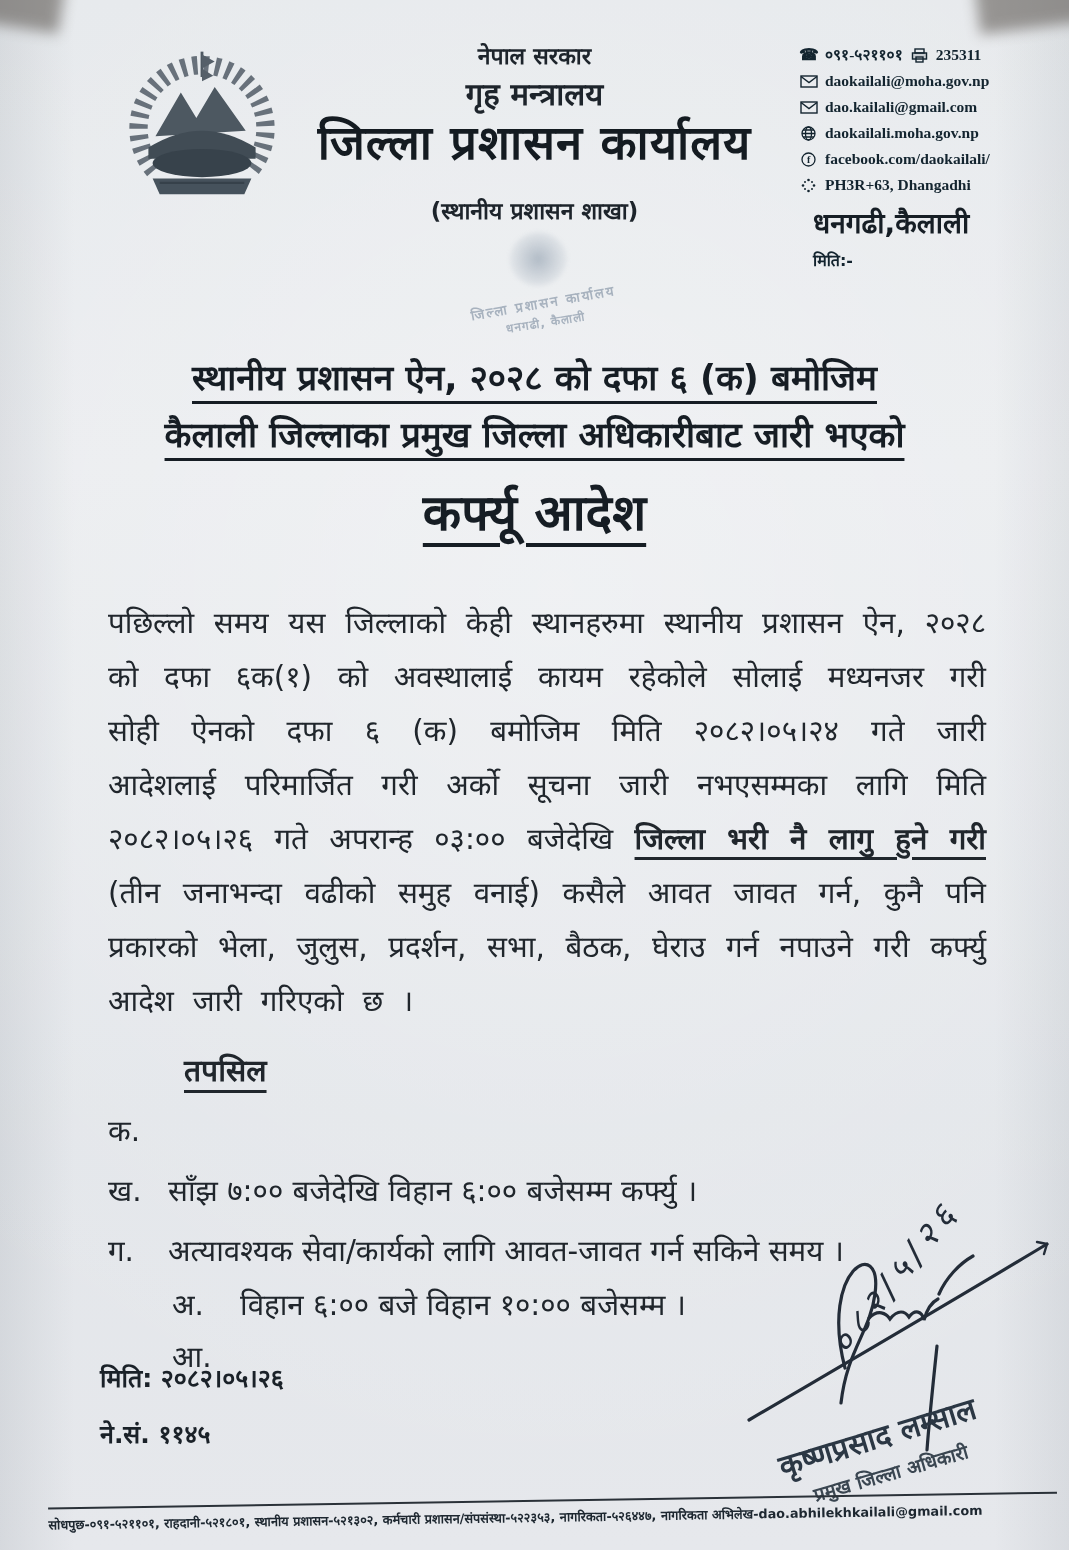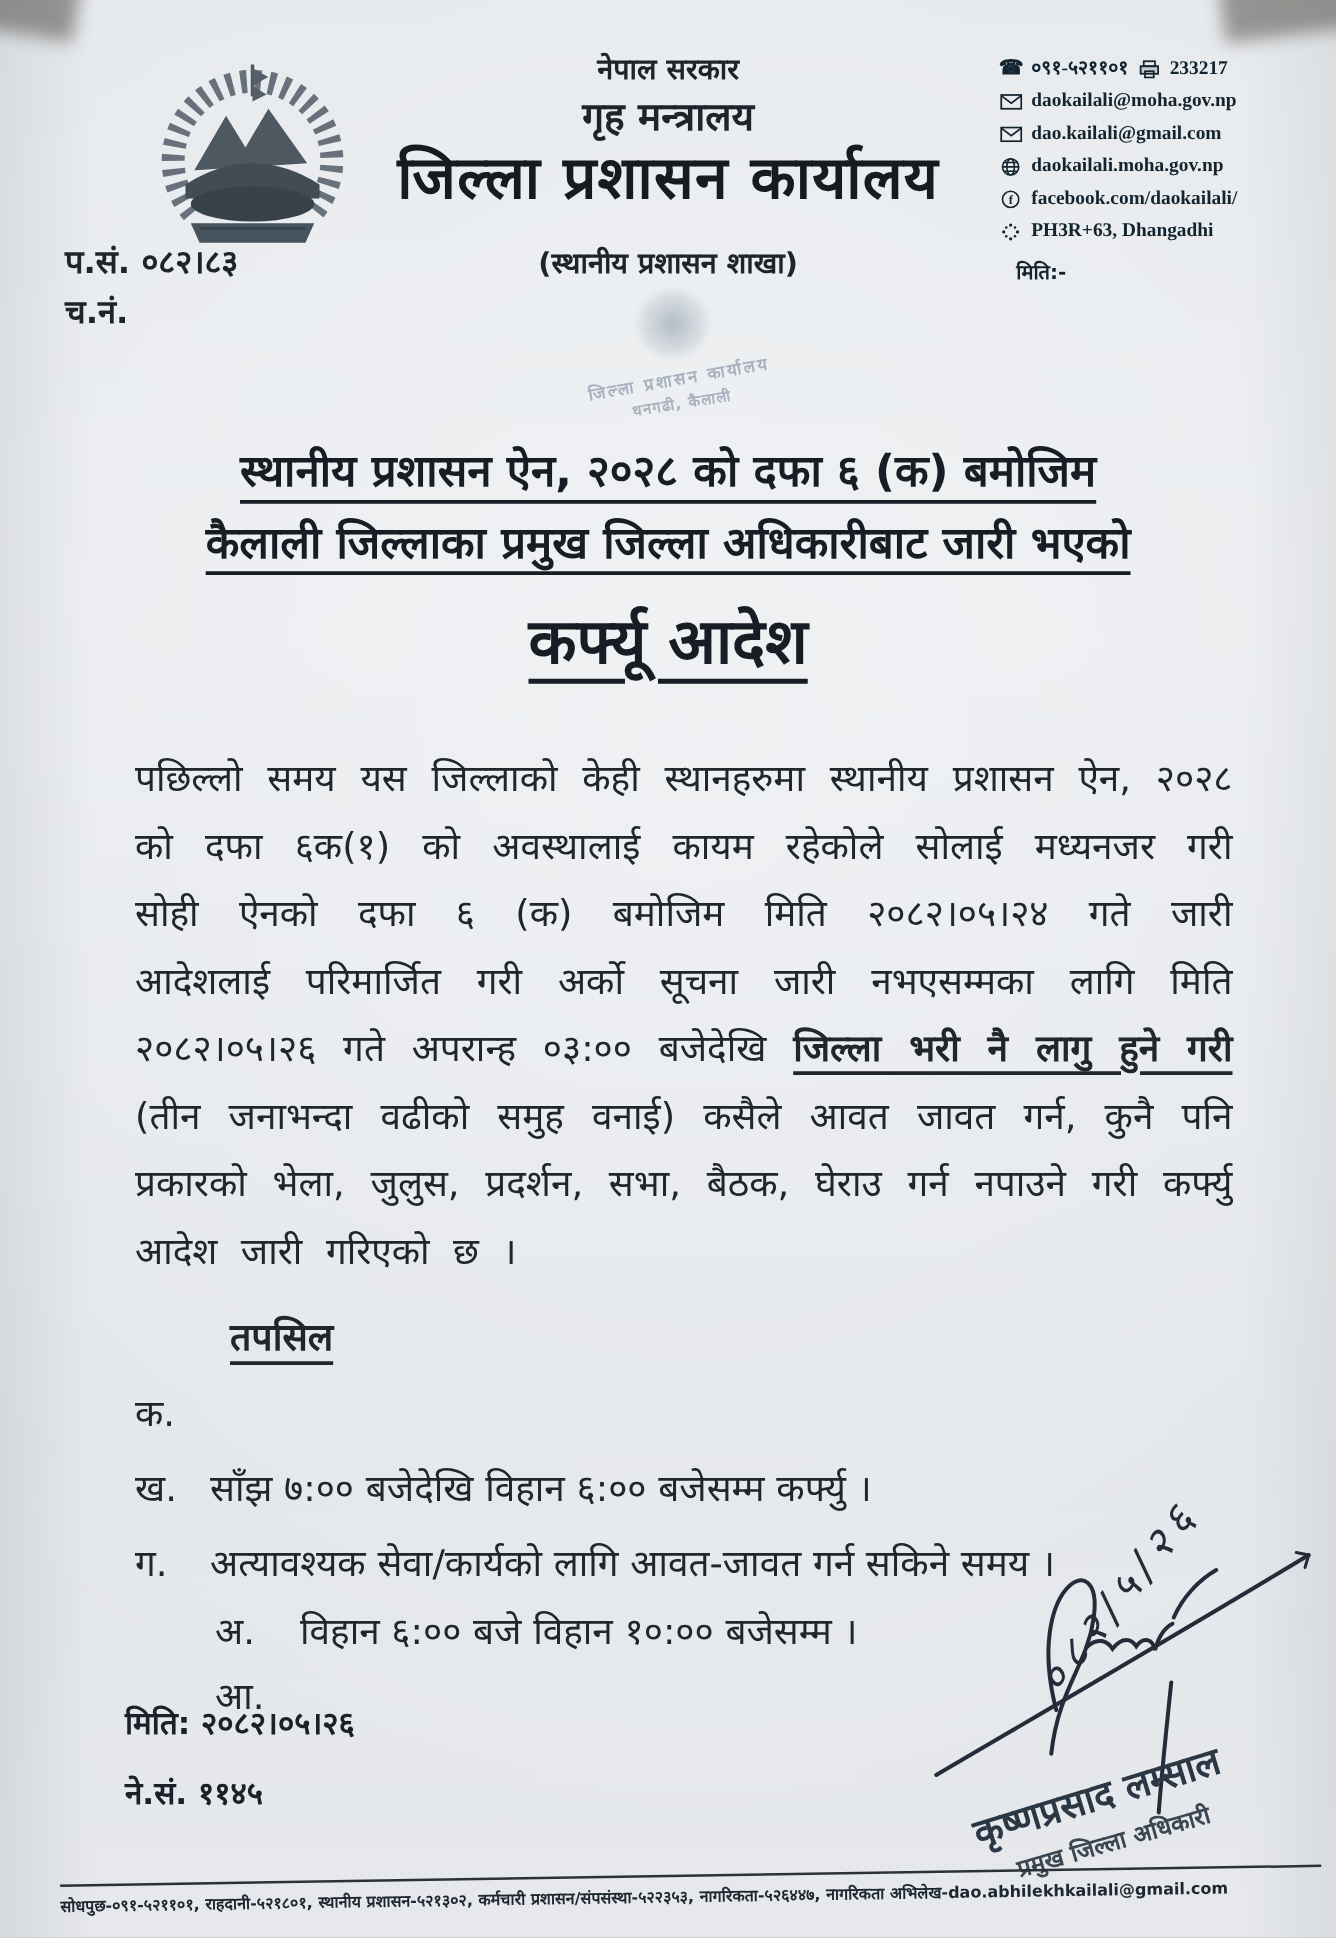--- a/index.html
+++ b/index.html
@@ -101,38 +101,34 @@
     </svg>
   </div>
 
   <div class="hdr-center">
     <div class="h-govt">नेपाल सरकार</div>
     <div class="h-ministry">गृह मन्त्रालय</div>
     <div class="h-office">जिल्ला प्रशासन कार्यालय</div>
     <div class="h-branch">(स्थानीय प्रशासन शाखा)</div>
   </div>
 
-  <div class="refs">
-    <div>प.सं. ०८२।८३</div>
-    <div>च.नं.</div>
-  </div>
 
   <div class="contact">
     <div class="c-row">
       <span class="c-ico">☎</span>
       <span>०९१-५२११०१</span>
       <span class="c-ico">
         <svg width="17" height="15" viewBox="0 0 17 15" fill="none" stroke="#13242f" stroke-width="1.4">
           <rect x="4" y="1" width="9" height="4"></rect>
             <rect x="1.5" y="5" width="14" height="6" fill="#13242f" opacity="0.15"></rect>
           <rect x="1.5" y="5" width="14" height="6"></rect>
             <rect x="5" y="9" width="7" height="5"></rect>
         </svg>
       </span>
-      <span>233217</span>
+      <span>235311</span>
     </div>
     <div class="c-row">
       <span class="c-ico">
         <svg width="18" height="13" viewBox="0 0 18 13" fill="none" stroke="#13242f" stroke-width="1.4">
           <rect x="1" y="1" width="16" height="11"></rect>
             <path d="M1,1.5 L9,7.5 L17,1.5"></path>
         </svg>
       </span>
       <span>daokailali@moha.gov.np</span>
     </div>
@@ -172,20 +168,21 @@
           <circle cx="2" cy="7.5" r="1.3"></circle>
             <circle cx="13" cy="7.5" r="1.3"></circle>
           <circle cx="4" cy="4" r="1"></circle>
             <circle cx="11" cy="4" r="1"></circle>
           <circle cx="4" cy="11" r="1"></circle>
             <circle cx="11" cy="11" r="1"></circle>
         </svg>
       </span>
       <span>PH3R+63, Dhangadhi</span>
     </div>
+    <div class="c-place">धनगढी,कैलाली</div>
     <div class="c-miti">मिति:-</div>
   </div>
 
   <div class="hstamp">
     <div class="blob"></div>
     <div class="l1">जिल्ला प्रशासन कार्यालय</div>
     <div class="l2">धनगढी, कैलाली</div>
   </div>
 
   <div class="title">

